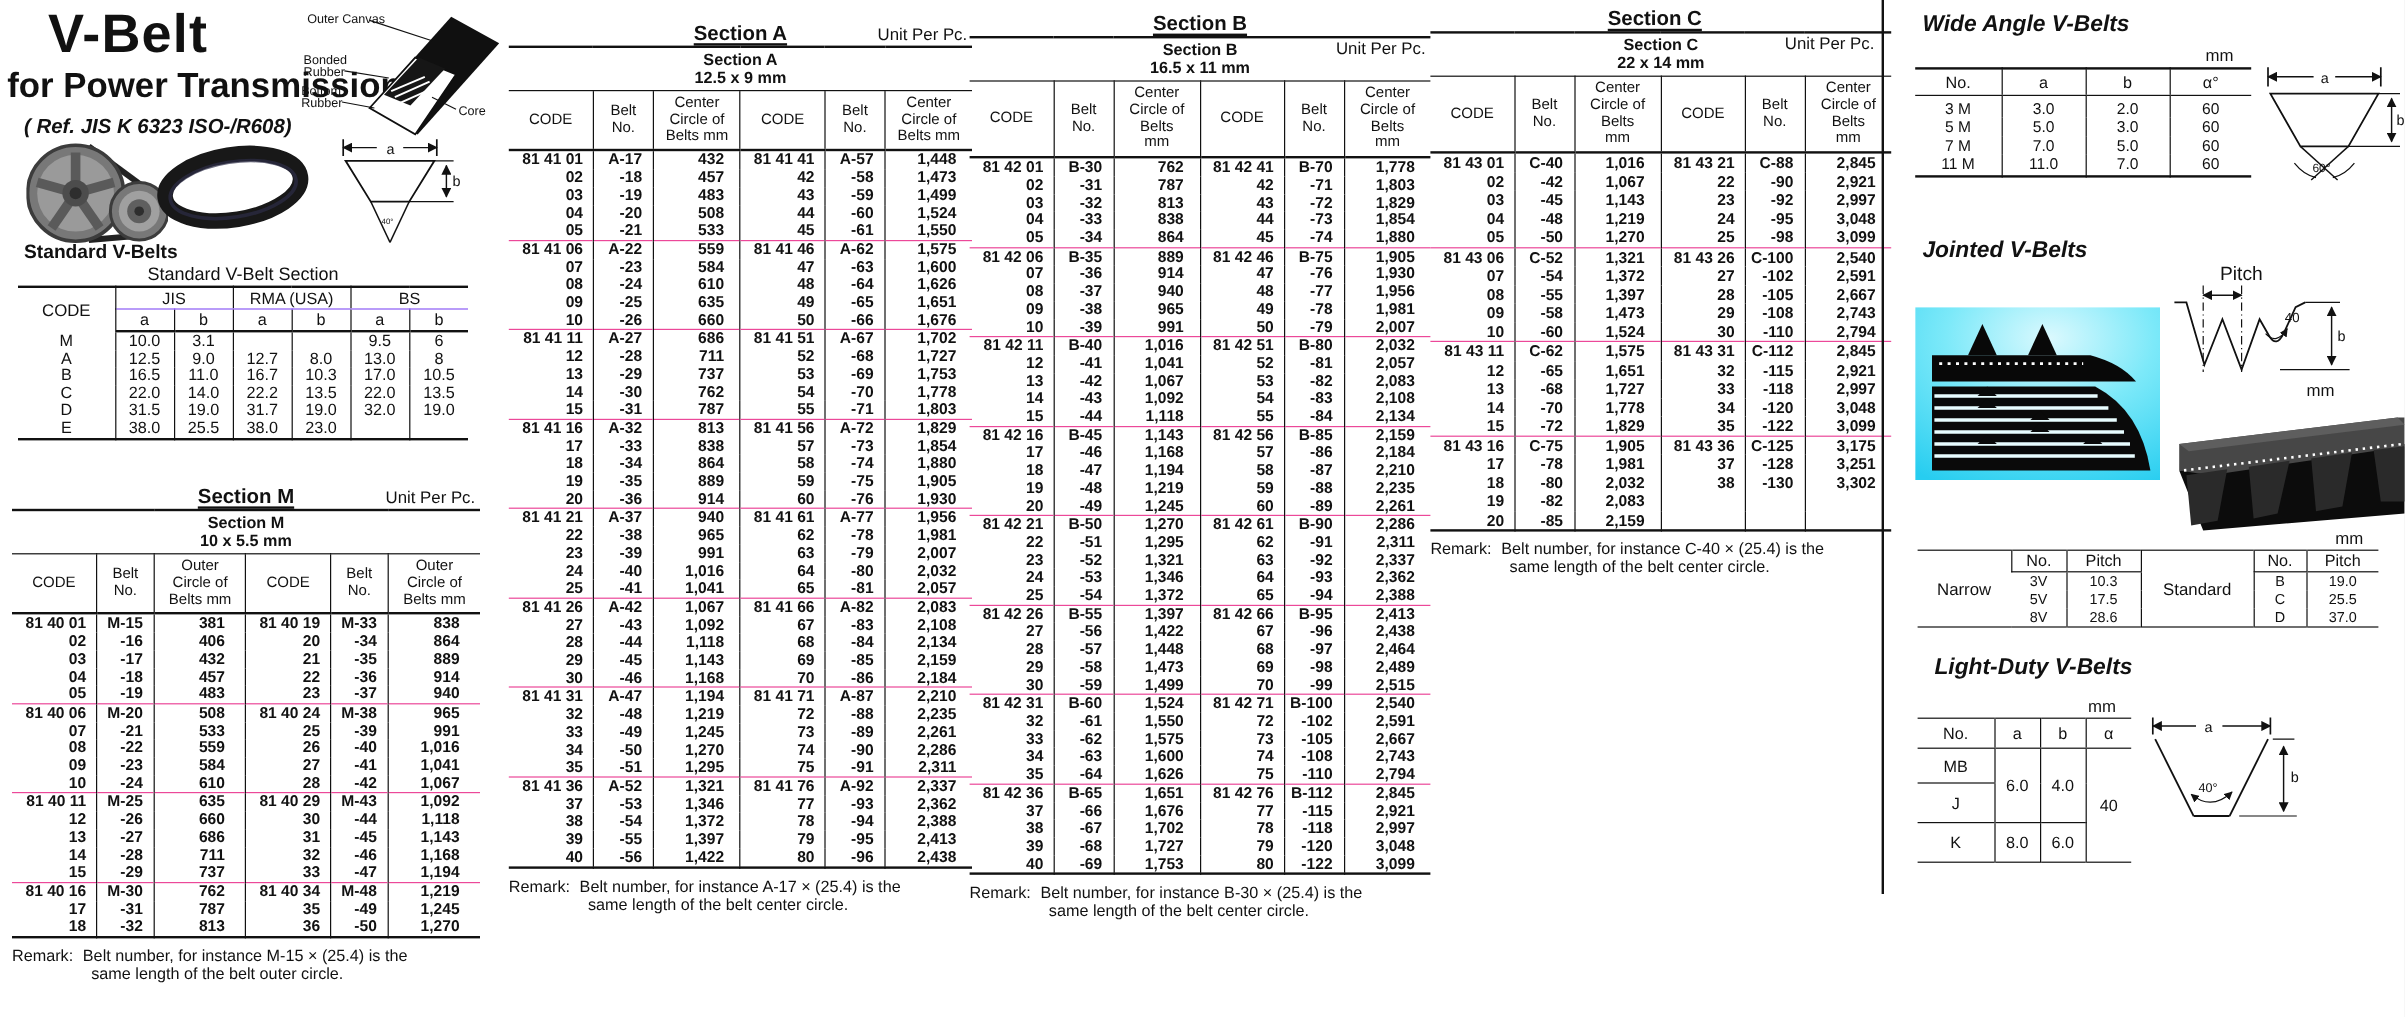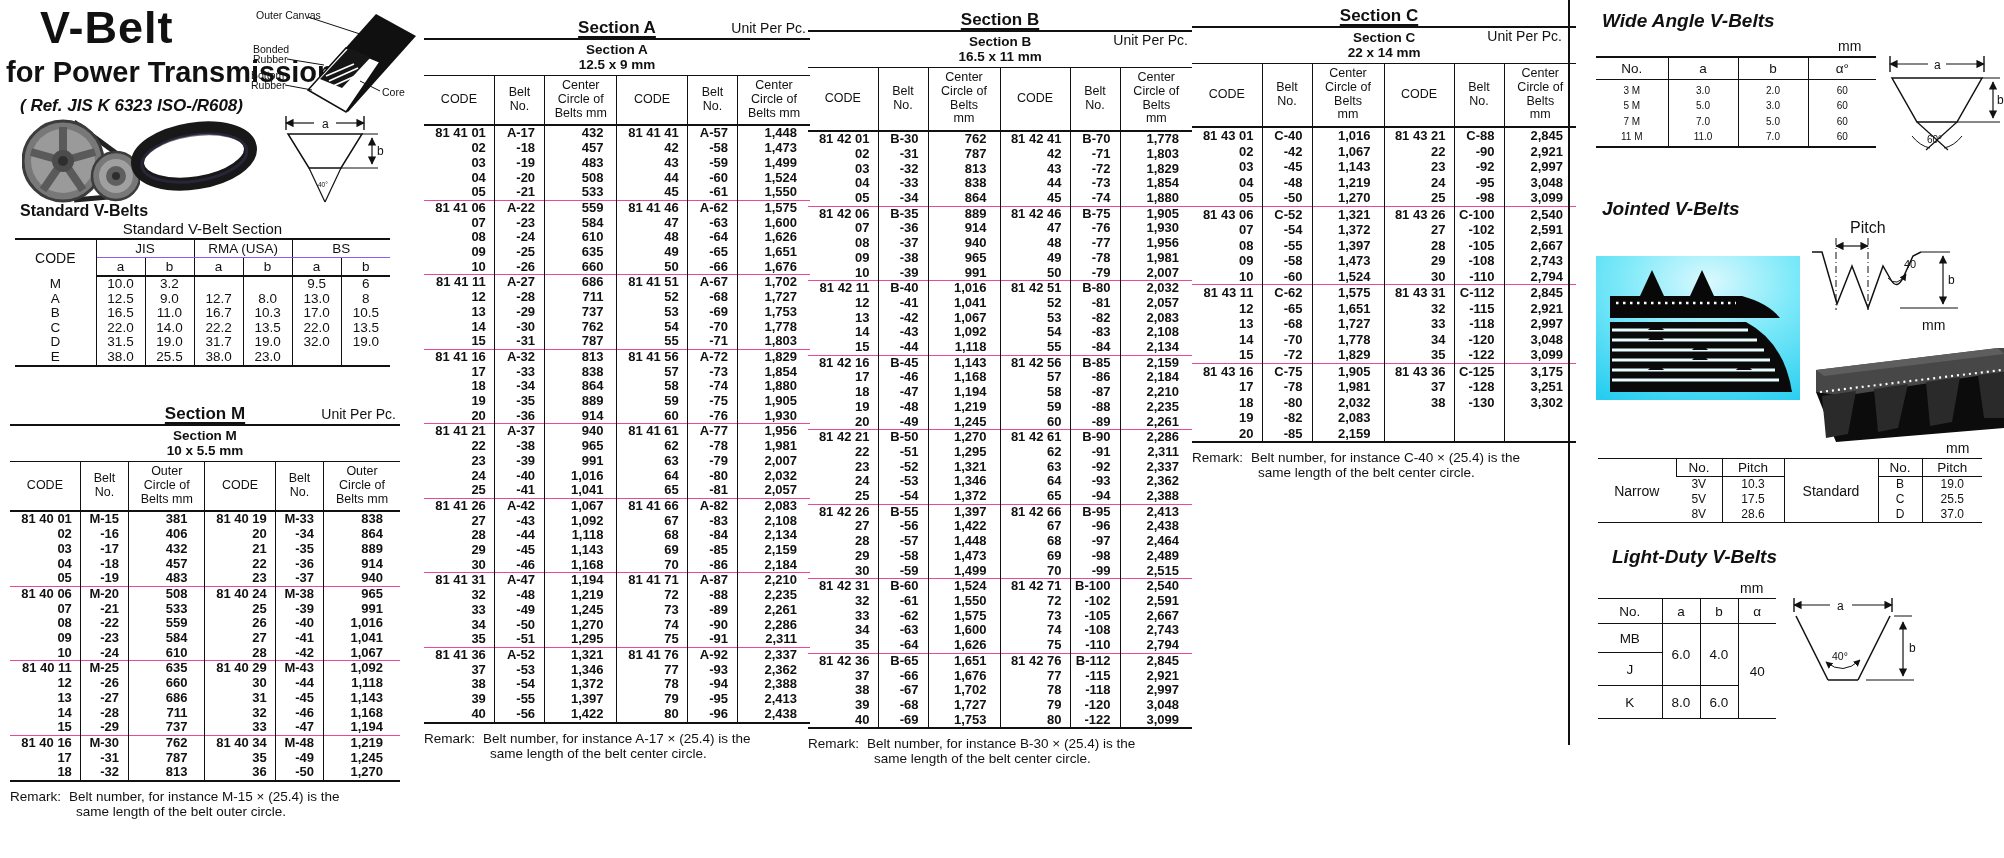--- a/index.html
+++ b/index.html
@@ -48,21 +48,21 @@
   .remark .rm2{margin-left:66px;}
   .extra{font-size:13.5px;margin-top:14px;}
   .extra .ex1{text-indent:26px;}
   
   .divider{position:absolute;left:1568px;top:0;width:2px;height:745px;background:#111;}
   .panel-title{font-size:19px;font-weight:bold;font-style:italic;}
   .mm-label{font-size:14px;}
   table.wa{border-collapse:collapse;table-layout:fixed;width:280px;border-top:2px solid #111;border-bottom:2px solid #111;}
   .wa th{font-weight:normal;font-size:13.5px;border-bottom:1.5px solid #111;padding:3px 0;}
   .wa th + th, .wa td + td{border-left:1px solid #111;}
-  .wa td{font-size:10px;text-align:center;line-height:15.4px;padding:0;}
+  .wa td{font-size:13px;text-align:center;line-height:15.4px;padding:0;}
   .wa tbody tr:first-child td{padding-top:3px;}
   .wa tbody tr:last-child td{padding-bottom:1px;}
   table.ns{border-collapse:collapse;table-layout:fixed;width:384px;border-top:1.5px solid #111;border-bottom:1.5px solid #111;}
   .ns th{font-weight:normal;font-size:13.5px;padding:1px 0;}
   .ns th.hdr{border-bottom:1px solid #111;}
   .ns .lbl{font-size:14px;}
   .ns th + th, .ns td + td, .ns td:first-child{border-left:0;}
   .ns .vl{border-left:1px solid #111;}
   .ns td{font-size:12px;text-align:center;line-height:15px;padding:0;}
   table.ld{border-collapse:collapse;table-layout:fixed;width:178px;border-top:1.5px solid #111;border-bottom:1.5px solid #111;}
@@ -180,21 +180,21 @@
         <th>a</th>
         <th>b</th>
         <th>a</th>
         <th>b</th>
       </tr>
     </thead>
     <tbody id="std-tbody">
         <tr>
           <td>M</td>
           <td>10.0</td>
-          <td>3.2</td>
+          <td>3.1</td>
           <td></td>
           <td></td>
           <td>9.5</td>
           <td>6</td>
         </tr>
         <tr>
           <td>A</td>
           <td>12.5</td>
           <td>9.0</td>
           <td>12.7</td>

